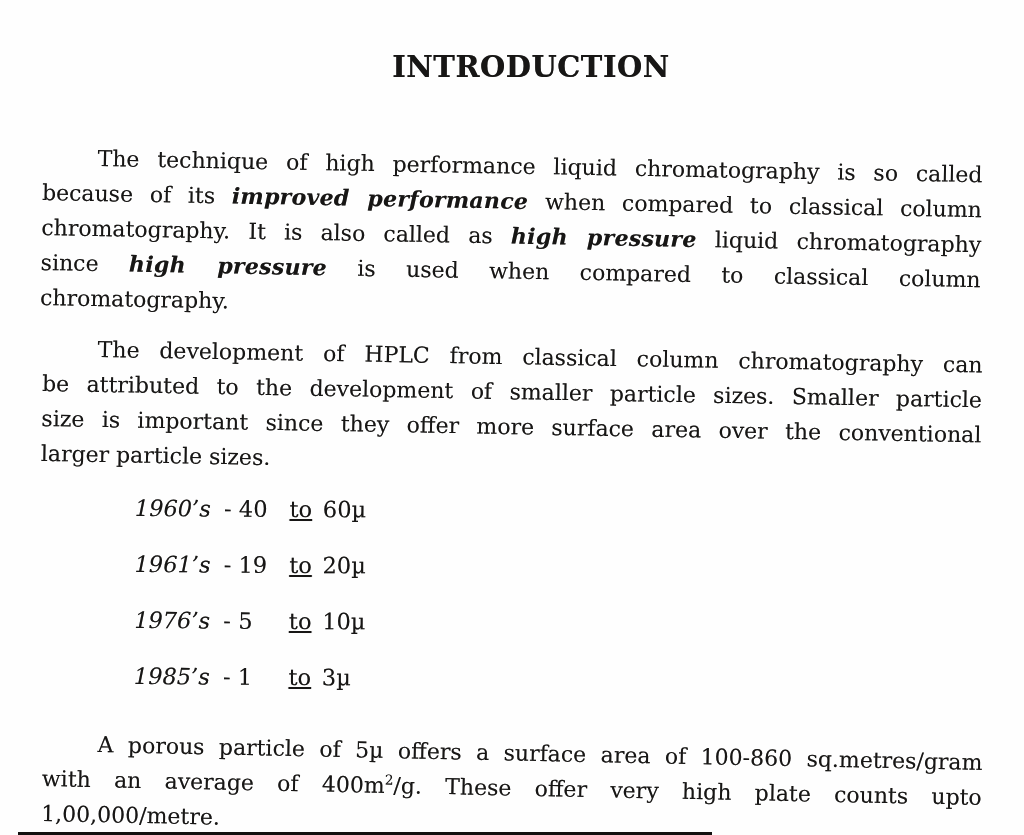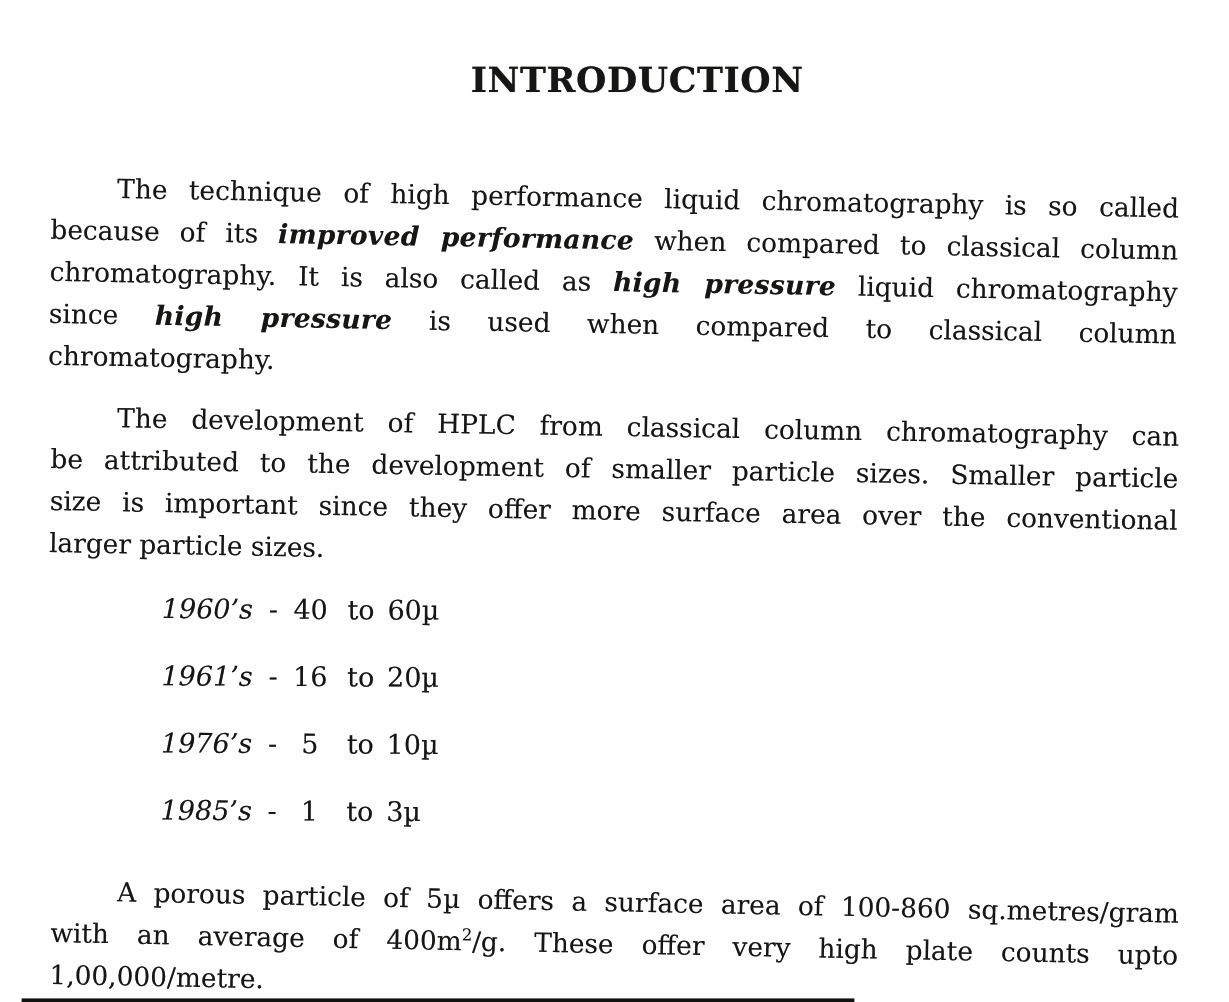--- a/index.html
+++ b/index.html
@@ -63,22 +63,22 @@
     text-shadow: 0 0 0.5px rgba(25,23,20,0.45);
   }
   .size-row {
     line-height: 35px;
     height: 35px;
     margin-bottom: 21px;
   }
   .size-row:last-child { margin-bottom: 0; }
   .decade  { display: inline-block; width: 82px; font-style: italic; }
   .dash    { display: inline-block; width: 22px; text-align: center; }
-  .from    { display: inline-block; width: 40px; text-align: center; }
-  .toword  { display: inline-block; width: 44px; text-align: center; }
+  .from    { display: inline-block; width: 40px; text-align: left; }
+  .toword  { display: inline-block; width: 44px; text-align: center; text-decoration: underline; }
   .tovalue { display: inline-block; width: 54px; text-align: left; }
   .bottom-line {
     position: absolute;
     left: 18px;
     bottom: 0;
     width: 694px;
     height: 3px;
     background: #121110;
   }
 </style>
@@ -97,21 +97,21 @@
     </div>
   <div class="para p1">
       <div class="line indent"><span class="seg-n">The development of HPLC from classical column chromatography can</span></div>
       <div class="line"><span class="seg-n">be attributed to the development of smaller particle sizes. Smaller particle</span></div>
       <div class="line"><span class="seg-n">size is important since they offer more surface area over the conventional</span></div>
       <div class="line last"><span class="seg-n">larger particle sizes.</span></div>
     </div>
 
   <div class="size-list">
       <div class="size-row"><span class="decade">1960’s</span><span class="dash">-</span><span class="from">40</span><span class="toword">to</span><span class="tovalue">60µ</span></div>
-      <div class="size-row"><span class="decade">1961’s</span><span class="dash">-</span><span class="from">16</span><span class="toword">to</span><span class="tovalue">20µ</span></div>
+      <div class="size-row"><span class="decade">1961’s</span><span class="dash">-</span><span class="from">19</span><span class="toword">to</span><span class="tovalue">20µ</span></div>
       <div class="size-row"><span class="decade">1976’s</span><span class="dash">-</span><span class="from">5</span><span class="toword">to</span><span class="tovalue">10µ</span></div>
       <div class="size-row"><span class="decade">1985’s</span><span class="dash">-</span><span class="from">1</span><span class="toword">to</span><span class="tovalue">3µ</span></div>
     </div>
 
   <div class="para p2">
       <div class="line indent"><span class="seg-n">A porous particle of 5µ offers a surface area of 100-860 sq.metres/gram</span></div>
       <div class="line"><span class="seg-n">with an average of 400m</span><span class="seg-sup">2</span><span class="seg-n">/g. These offer very high plate counts upto</span></div>
       <div class="line last"><span class="seg-n">1,00,000/metre.</span></div>
     </div>
 

